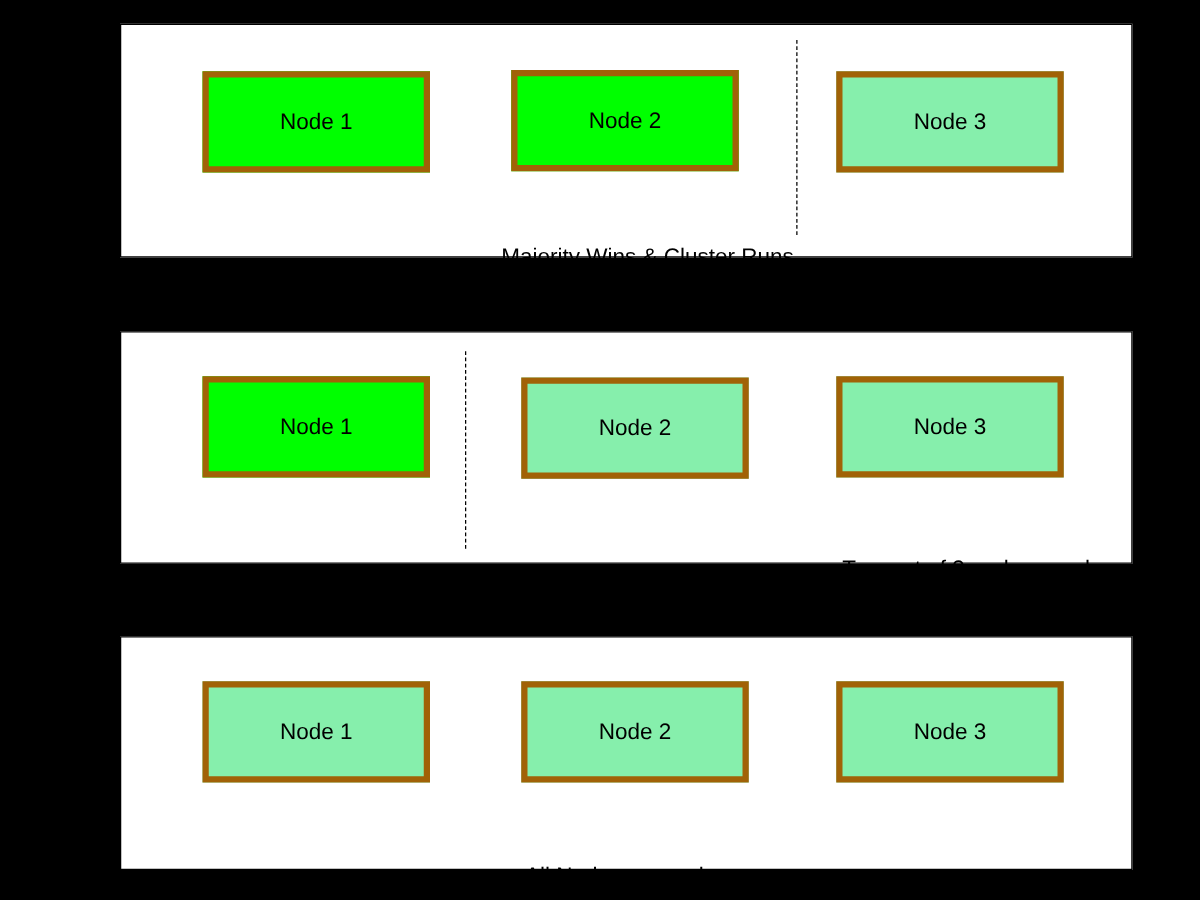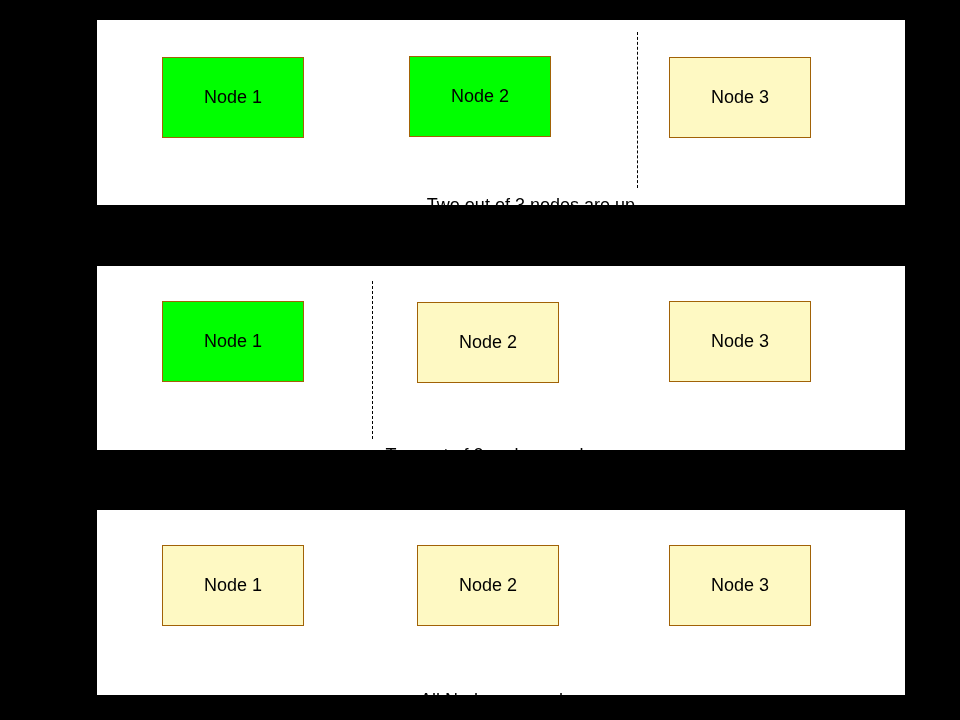--- a/index.html
+++ b/index.html
@@ -18,31 +18,31 @@
     width: 810px;
     background: #ffffff;
     border: 1px solid #000000;
   }
   .panel-1 { top: 19px;  height: 187px; }
   .panel-2 { top: 265px; height: 186px; }
   .panel-3 { top: 509px; height: 187px; }
 
   .node {
     position: absolute;
-    width: 142px;
+    width: 182px;
     height: 81px;
-    border: 1px solid #a16207;
+    border: 5px solid #a16207;
     display: flex;
     align-items: center;
     justify-content: center;
     font-size: 18px;
     color: #000000;
   }
   .node.up   { background: #00ff00; }
-  .node.down { background: #fef9c3; text-align: center; }
+  .node.down { background: #86efac; text-align: center; }
 
   .p1-n1 { left: 65px;  top: 37px; }
   .p1-n2 { left: 312px; top: 36px; }
   .p1-n3 { left: 572px; top: 37px; }
 
   .p2-n1 { left: 65px;  top: 35px; }
   .p2-n2 { left: 320px; top: 36px; }
   .p2-n3 { left: 572px; top: 35px; }
 
   .p3-n1 { left: 65px;  top: 35px; }
@@ -58,35 +58,34 @@
   .divider-2 { left: 275px; top: 15px; height: 158px; }
 
   .caption {
     position: absolute;
     font-size: 18px;
     line-height: 23px;
     color: #000000;
     white-space: pre;
   }
   .caption-1 { right: 270px; top: 128px; text-align: right; }
-  .caption-2 { left: 0; width: 100%; top: 132px; text-align: center; }
+  .caption-2 { left: 0; width: 100%; top: 132px; text-align: right; }
   .caption-3 { left: 0; width: 100%; top: 133px; text-align: center; }
 </style>
 </head>
 <body>
 
 <div class="stage">
 
   <div class="panel panel-1">
     <div class="node p1-n1 up">Node 1</div>
     <div class="node p1-n2 up">Node 2</div>
     <div class="node p1-n3 down">Node 3</div>
     <div class="divider divider-1"></div>
     <div class="caption caption-1">
-      <div>Two out of 3 nodes are up</div>
       <div>, Majority Wins &amp; Cluster Runs</div>
     </div>
   </div>
 
   <div class="panel panel-2">
     <div class="node p2-n1 up">Node 1</div>
     <div class="node p2-n2 down">Node 2</div>
     <div class="node p2-n3 down">Node 3</div>
     <div class="divider divider-2"></div>
     <div class="caption caption-2">

